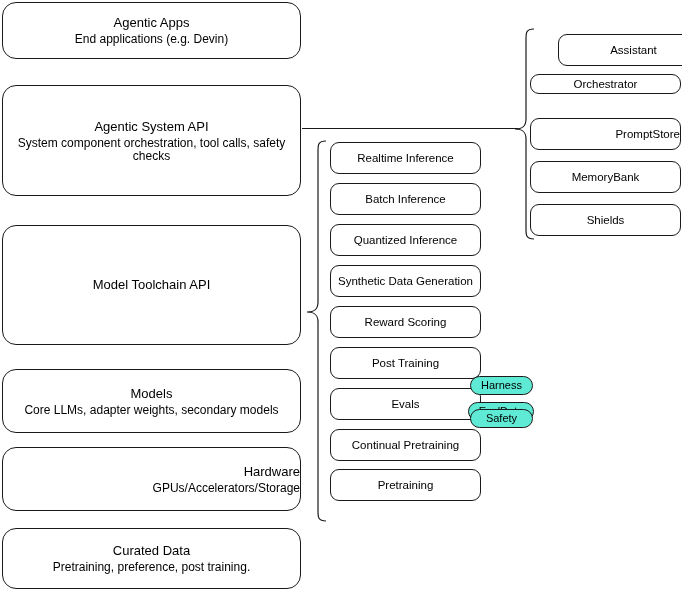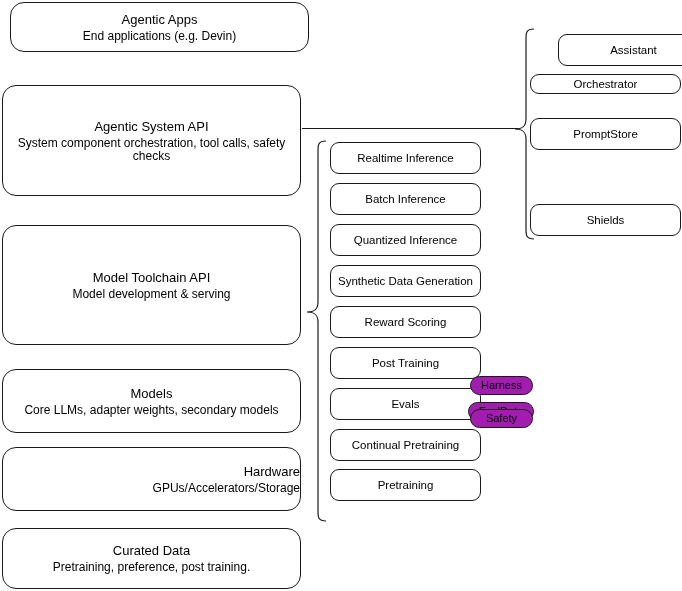--- a/index.html
+++ b/index.html
@@ -50,21 +50,21 @@
     margin-top: 2px;
   }
   .svc-box {
     border-radius: 9px;
     font-size: 11.5px;
     line-height: 14px;
   }
   .pill {
     position: absolute;
     box-sizing: border-box;
-    background: #a21caf;
+    background: #5eead4;
     border: 1px solid #1a1a1a;
     border-radius: 10px;
     display: flex;
     align-items: center;
     justify-content: center;
     font-size: 11px;
     line-height: 13px;
     z-index: 6;
   }
   .brace-svg {
@@ -78,33 +78,32 @@
     z-index: 1;
   }
 </style>
 </head>
 <body>
 
 <div id="canvas">
 
   <div class="connector" style="left:302px; top:128px; width:216px; height:1px;"></div>
 
-  <div class="box layer-box" style="left:10px; top:2px; width:299px; height:50px;">
+  <div class="box layer-box" style="left:2px; top:2px; width:299px; height:57px;">
     <div class="layer-title">Agentic Apps</div>
     <div class="layer-sub">End applications (e.g. Devin)</div>
   </div>
 
   <div class="box layer-box" style="left:2px; top:85px; width:299px; height:111px;">
     <div class="layer-title">Agentic System API</div>
     <div class="layer-sub">System component orchestration, tool calls, safety checks</div>
   </div>
 
   <div class="box layer-box" style="left:2px; top:225px; width:299px; height:120px;">
     <div class="layer-title">Model Toolchain API</div>
-    <div class="layer-sub">Model development &amp; serving</div>
   </div>
 
   <div class="box layer-box" style="left:2px; top:369px; width:299px; height:64px;">
     <div class="layer-title">Models</div>
     <div class="layer-sub">Core LLMs, adapter weights, secondary models</div>
   </div>
 
   <div class="box layer-box" style="left:2px; top:447px; width:299px; height:64px;align-items:flex-end;">
     <div class="layer-title">Hardware</div>
     <div class="layer-sub">GPUs/Accelerators/Storage</div>
@@ -160,20 +159,23 @@
   <svg class="brace-svg" style="left:512px; top:28px; width:26px; height:212px;" viewBox="0 0 26 212">
     <path d="M 22 1 C 14 1 14 5 14 11 L 14 91 C 14 98 11 101 3 101 C 11 101 14 104 14 111 L 14 201 C 14 207 14 211 22 211" fill="none" stroke="#1a1a1a" stroke-width="1.2"></path>
   </svg>
 
   <div class="box svc-box" style="left:558px; top:34px; width:151px; height:32px;">
     <span>Assistant</span>
   </div>
   <div class="box svc-box" style="left:530px; top:74px; width:151px; height:20px;">
     <span>Orchestrator</span>
   </div>
-  <div class="box svc-box" style="left:530px; top:118px; width:151px; height:32px;">
+  <div class="box svc-box" style="left:530px; top:118px; width:151px; height:32px;align-items:flex-end;">
     <span>PromptStore</span>
+  </div>
+  <div class="box svc-box" style="left:530px; top:161px; width:151px; height:32px;">
+    <span>MemoryBank</span>
   </div>
   <div class="box svc-box" style="left:530px; top:204px; width:151px; height:32px;">
     <span>Shields</span>
   </div>
 
 </div>
 
 </body></html>

